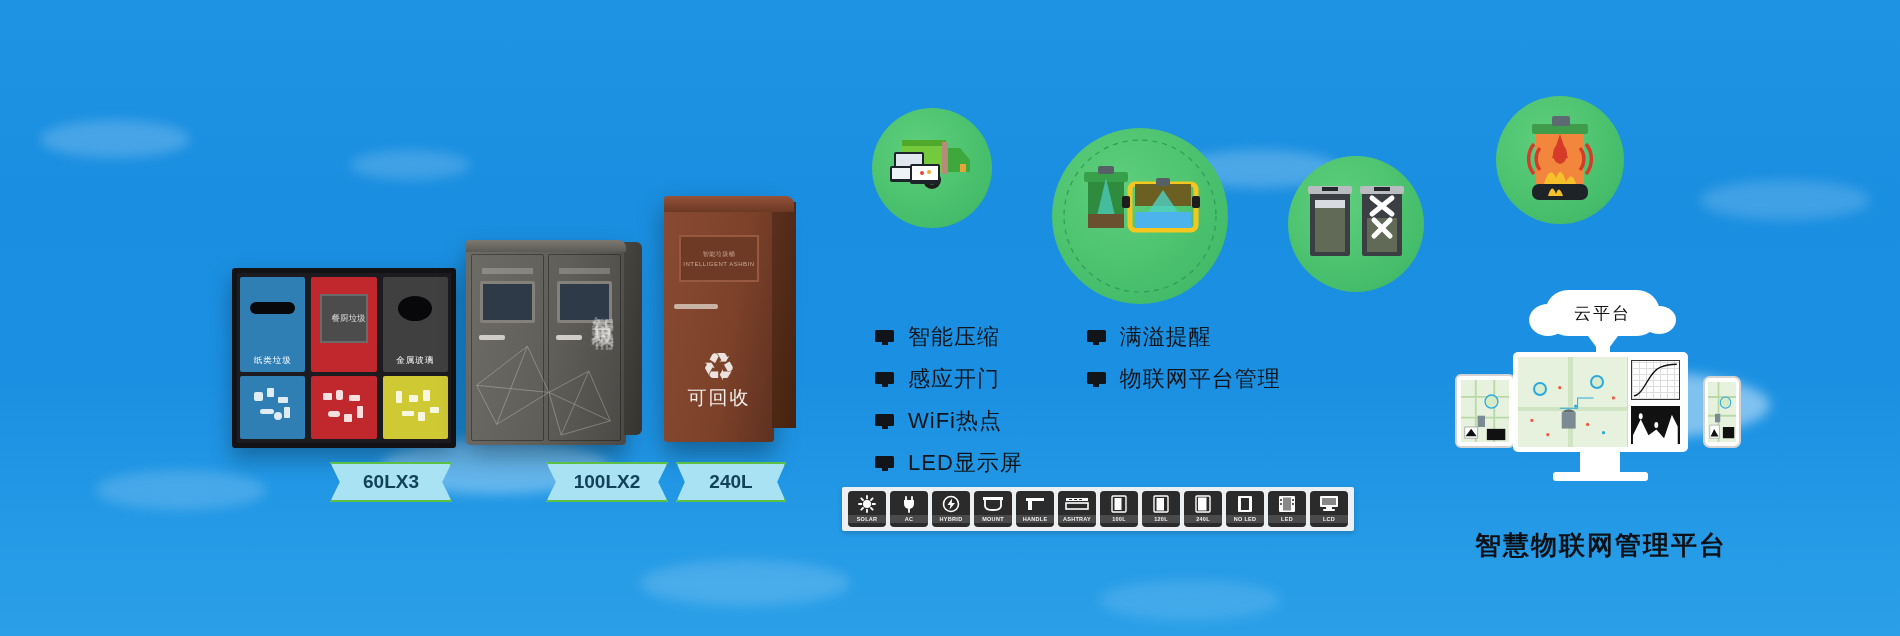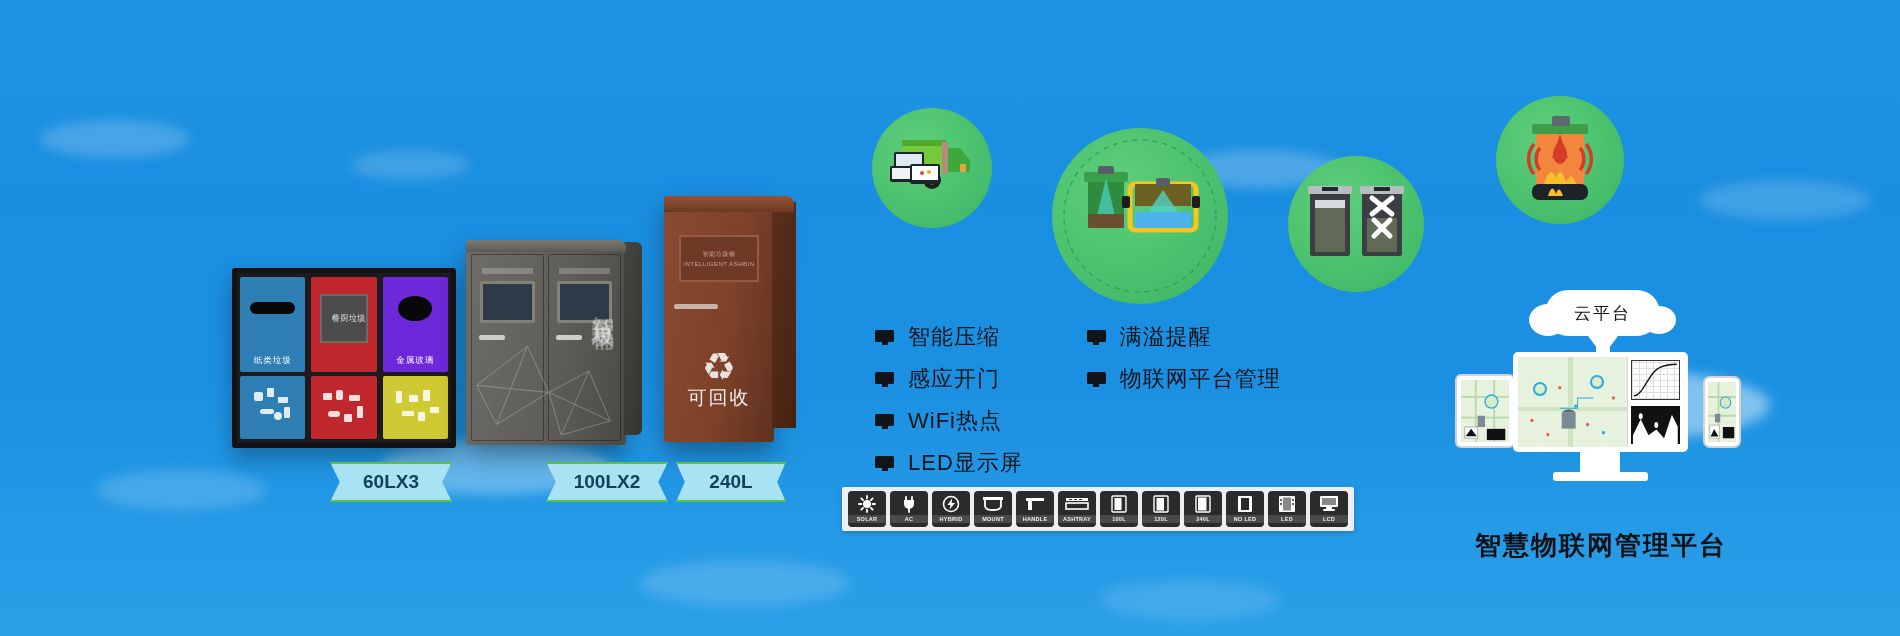--- a/index.html
+++ b/index.html
@@ -209,21 +209,21 @@
           <i style="left:18%;top:28%;width:9px;height:7px;"></i>
           <i style="left:38%;top:22%;width:7px;height:10px;border-radius:2px;"></i>
           <i style="left:58%;top:30%;width:11px;height:6px;"></i>
           <i style="left:26%;top:55%;width:12px;height:6px;border-radius:3px;"></i>
           <i style="left:50%;top:60%;width:8px;height:8px;"></i>
           <i style="left:70%;top:48%;width:6px;height:12px;"></i>
         </span>
       </div>
     </div>
     <div class="col">
-      <div class="upper" style="background:#6d28d9;">
+      <div class="upper" style="background:#404040;">
         <span class="slot" style="left:24%;top:20%;width:52%;height:26%;border-radius:50%;"></span>
         <span class="lbl-cn">金属玻璃</span>
       </div>
       <div class="lower" style="background:#cfc934;">
         <span class="litter">
           <i style="left:20%;top:24%;width:6px;height:12px;"></i>
           <i style="left:40%;top:30%;width:9px;height:7px;"></i>
           <i style="left:62%;top:22%;width:7px;height:11px;"></i>
           <i style="left:30%;top:56%;width:12px;height:5px;"></i>
           <i style="left:54%;top:58%;width:7px;height:9px;"></i>

